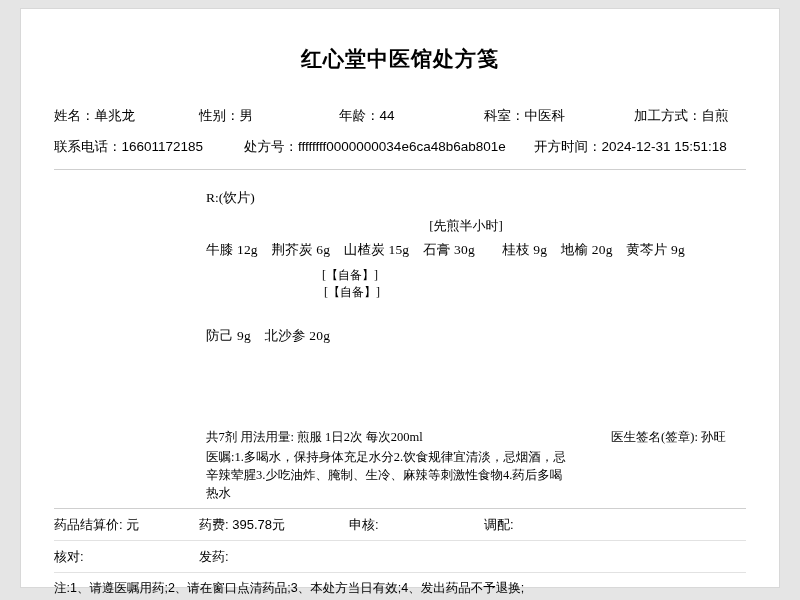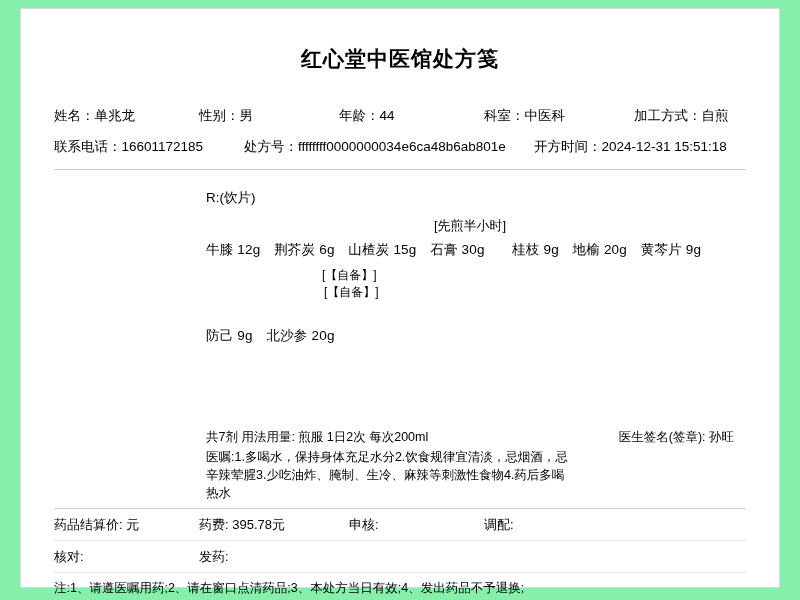--- a/index.html
+++ b/index.html
@@ -9,21 +9,21 @@
     width: 800px;
     height: 600px;
     font-family: "Liberation Sans", sans-serif;
   }
 
   .page {
     position: relative;
     width: 800px;
     height: 600px;
     box-sizing: border-box;
-    background: #86efac;
+    background: #e5e5e5;
   }
 
   .sheet {
     position: absolute;
     left: 20px;
     top: 8px;
     width: 760px;
     height: 580px;
     border: 1px solid #d8d8d8;
     box-sizing: border-box;
@@ -82,26 +82,27 @@
     box-sizing: border-box;
     padding: 19px 0 0 19px;
     font-size: 13.5px;
     color: #000;
   }
 
   .rx {
     position: absolute;
     left: 133px;
     top: 0;
-    right: 0;
+    right: 8px;
     height: 100%;
     box-sizing: border-box;
     padding: 19px 12px 0 19px;
     font-size: 13.5px;
     color: #000;
+    font-family: Liberation Serif, serif;
   }
 
   .rx-head { margin-bottom: 10px; }
 
   .rx-note {
     text-align: center;
     font-size: 13px;
     margin: 6px 0 6px 0;
   }
 

